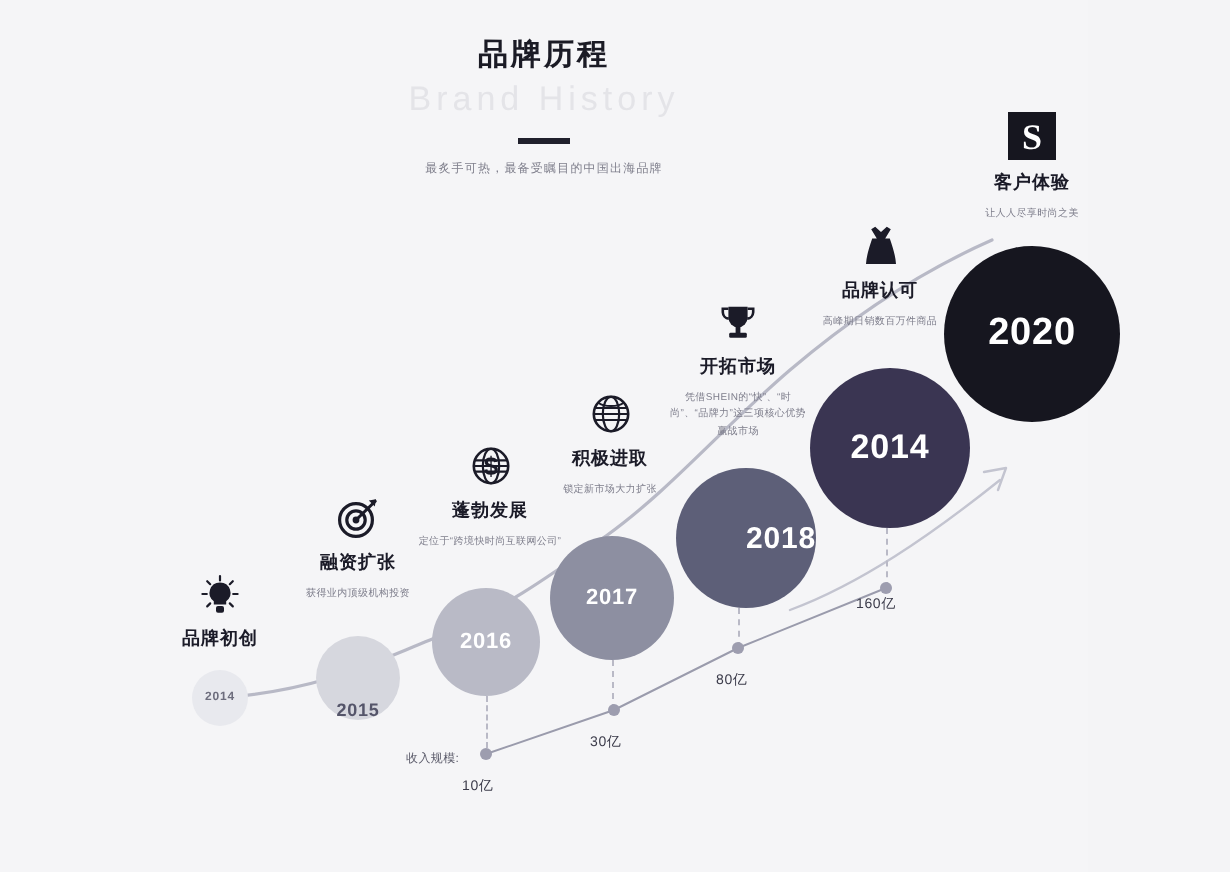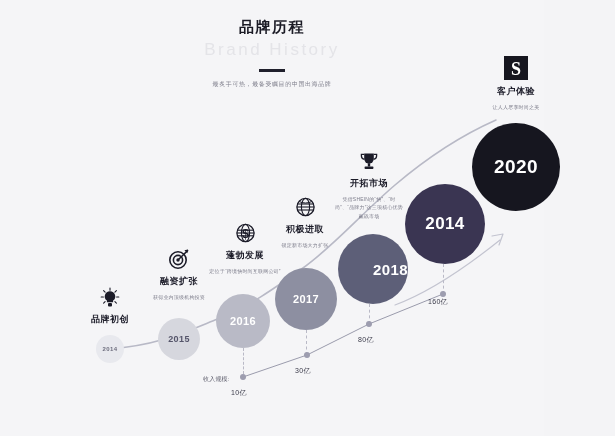--- a/index.html
+++ b/index.html
@@ -93,21 +93,21 @@
     <polyline points="243,377 307,355 369,324 443,294" fill="none" stroke="#9a9bac" stroke-width="1" stroke-linecap="round"></polyline>
 
     <path d="M 395 305 C 430 292 465 268 500 240" fill="none" stroke="#c3c4d0" stroke-width="1.2" stroke-linecap="round"></path>
     <path d="M 492 236 L 503 234 L 499 245" fill="none" stroke="#c3c4d0" stroke-width="1.2" stroke-linecap="round" stroke-linejoin="round"></path>
   </svg>
 
   <div class="bubble" style="left:96px; top:335px; width:28px; height:28px; background:#e8e9ee; color:#6d6d7d; font-size:6px;">
     <span>2014</span>
   </div>
 
-  <div class="bubble" style="left:158px; top:318px; width:42px; height:42px; background:#d6d7de; color:#55556a; font-size:9px;">
+  <div class="bubble" style="left:158px; top:318px; width:42px; height:42px; background:#d6d7de; color:#55556a; font-size:9px;align-items:flex-end;">
     <span>2015</span>
   </div>
 
   <div class="bubble" style="left:216px; top:294px; width:54px; height:54px; background:#b9bac6; color:#ffffff; font-size:11px;">
     <span>2016</span>
   </div>
 
   <div class="bubble" style="left:275px; top:268px; width:62px; height:62px; background:#8d8fa1; color:#ffffff; font-size:11px;">
     <span>2017</span>
   </div>
@@ -195,20 +195,31 @@
         <path d="M5.2 3.4 H2.4 v1.7 a3.3 3.3 0 0 0 3 3.2" fill="none" stroke="#1b1b28" stroke-width="1.3"></path>
         <path d="M14.8 3.4 H17.6 v1.7 a3.3 3.3 0 0 1 -3 3.2" fill="none" stroke="#1b1b28" stroke-width="1.3"></path>
         <rect x="8.8" y="12.2" width="2.4" height="3.3" fill="#1b1b28"></rect>
         <rect x="5.6" y="15.4" width="8.8" height="2.5" rx=".7" fill="#1b1b28"></rect>
       </svg>
     </div>
     <div class="ms-title">开拓市场</div>
     <div class="ms-desc wrap">凭借SHEIN的“快”、“时尚”、“品牌力”这三项核心优势赢战市场</div>
   </div>
 
+  <div class="ms" style="left:402px; top:112px; width:76px;">
+    <div class="ms-icon">
+      <svg class="ic" width="17" height="22" viewBox="0 0 17 22">
+        <path d="M5.6 1.4 L8.5 4 L11.4 1.4 L13.4 2.6 L10.6 7.2 L12.9 7.2
+                 C14.6 12 15.8 16.4 16 20 H1 C1.2 16.4 2.4 12 4.1 7.2
+                 H6.4 L3.6 2.6 z" fill="#1b1b28"></path>
+      </svg>
+    </div>
+    <div class="ms-title">品牌认可</div>
+    <div class="ms-desc nowrap">高峰期日销数百万件商品</div>
+  </div>
 
   <div class="ms" style="left:478px; top:58px; width:76px;">
     <div class="ms-icon">
       <svg class="ic" width="24" height="24" viewBox="0 0 24 24">
         <rect x="0" y="0" width="24" height="24" fill="#16161f"></rect>
         <text x="12" y="18.6" font-family="'Liberation Serif','DejaVu Serif',serif" font-size="18" font-weight="bold" fill="#ffffff" text-anchor="middle">S</text>
       </svg>
     </div>
     <div class="ms-title">客户体验</div>
     <div class="ms-desc nowrap">让人人尽享时尚之美</div>

